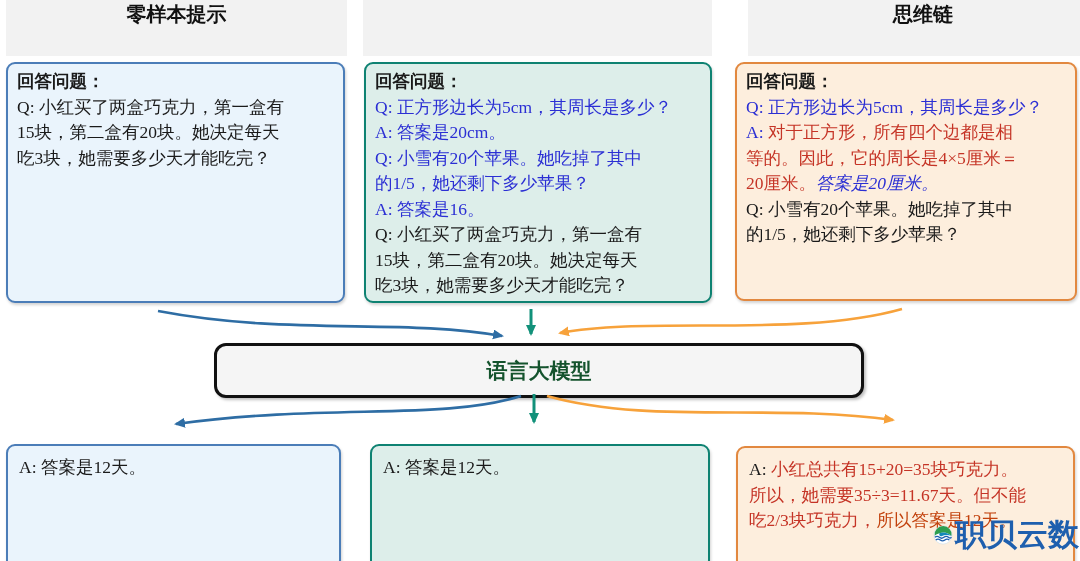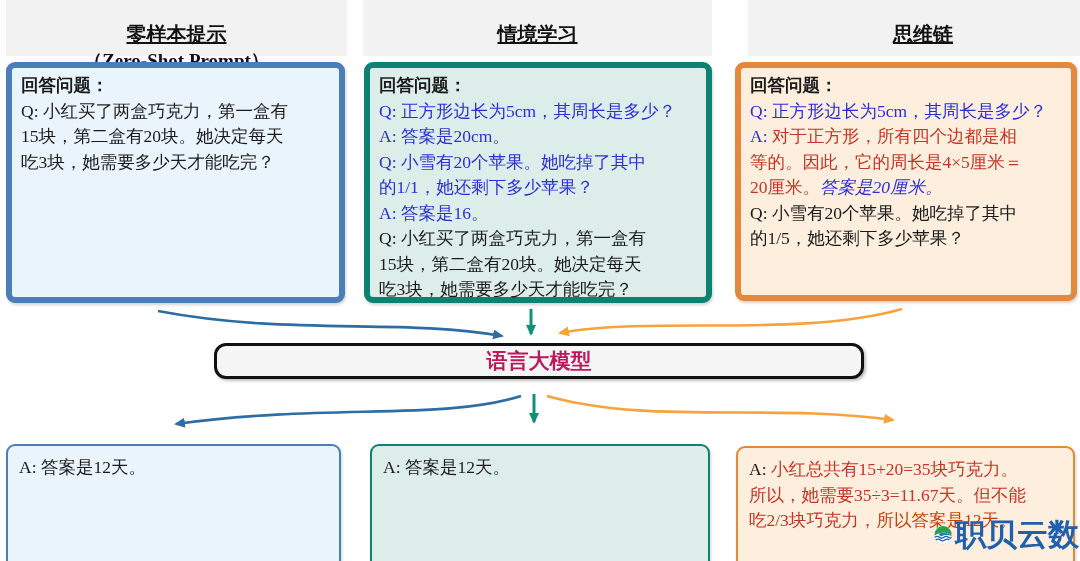--- a/index.html
+++ b/index.html
@@ -5,83 +5,81 @@
   html,body{margin:0;padding:0;background:#ffffff;}
   #canvas{
     position:relative;width:1080px;height:561px;background:#ffffff;
     overflow:hidden;
     font-family:"Liberation Serif","DejaVu Serif",serif;
   }
   .col-header{
     position:absolute;top:0;height:56px;background:#f2f2f2;
     text-align:center;color:#111;
   }
-  .col-header .zh{font-size:20px;font-weight:bold;line-height:28px;padding-top:20px;text-decoration:underline;}
+  .col-header .zh{font-size:20px;font-weight:bold;line-height:28px;padding-top:0;}
   .col-header .en{font-size:19px;font-weight:bold;line-height:25px;}
   .prompt-box{
-    position:absolute;border-radius:9px;border:6px solid #0f172a;
+    position:absolute;border-radius:9px;border:2px solid #0f172a;
     box-shadow:1px 2px 3px rgba(0,0,0,0.18);
     padding:5px 9px;box-sizing:border-box;
     font-size:17.5px;line-height:25.5px;color:#1a1a1a;
     white-space:pre-line;
   }
   .answer-box{
     position:absolute;border-radius:9px;border:2px solid #888;
     box-shadow:1px 2px 3px rgba(0,0,0,0.18);
     padding:9px 11px;box-sizing:border-box;
     font-size:17.5px;line-height:25.5px;color:#1a1a1a;
     white-space:pre-line;
     margin-top:14px;
   }
   .zero-shot{background:#eaf4fc;border-color:#4b7db8;}
   .icl{background:#ddeeea;border-color:#0e8272;}
   .cot{background:#fdeedd;border-color:#e2883f;}
   #model-box{
-    position:absolute;left:214px;top:343px;width:650px;height:36px;
+    position:absolute;left:214px;top:343px;width:650px;height:55px;
     background:#f5f5f5;border:3px solid #111111;border-radius:12px;
     box-sizing:border-box;display:flex;align-items:center;justify-content:center;
     box-shadow:2px 2px 3px rgba(0,0,0,0.25);
-    font-size:21px;font-weight:bold;color:#be185d;
+    font-size:21px;font-weight:bold;color:#14532d;
   }
   #arrow-layer{position:absolute;left:0;top:0;width:1080px;height:561px;pointer-events:none;}
   #logo{
     position:absolute;left:933px;top:511px;width:146px;height:47px;
     display:flex;align-items:center;
   }
   #logo .logo-text{
     font-family:"Liberation Sans","DejaVu Sans",sans-serif;
     font-size:31px;font-weight:bold;color:#1e5fae;letter-spacing:0px;
     margin-left:2px;white-space:nowrap;
   }
 </style>
 </head>
 <body>
 
 <div id="canvas">
 
   <div class="col-header" style="left:6px;width:341px;">
     <div class="zh">零样本提示</div>
-    <div class="en">（Zero-Shot Prompt）</div>
   </div>
   <div class="col-header" style="left:363px;width:349px;">
-    <div class="zh">情境学习</div>
   </div>
   <div class="col-header" style="left:748px;width:350px;">
     <div class="zh">思维链</div>
   </div>
 
   <div class="prompt-box zero-shot" style="left:6px;top:62px;width:339px;height:241px;"><span style="color: rgb(26, 26, 26); font-weight: bold;">回答问题：</span><span style="color: rgb(26, 26, 26);">
 Q: 小红买了两盒巧克力，第一盒有
 15块，第二盒有20块。她决定每天
 吃3块，她需要多少天才能吃完？</span></div>
   <div class="prompt-box icl" style="left:364px;top:62px;width:348px;height:241px;"><span style="color: rgb(26, 26, 26); font-weight: bold;">回答问题：</span><span style="color: rgb(26, 26, 26);">
 </span><span style="color: rgb(43, 47, 212);">Q: 正方形边长为5cm，其周长是多少？
 A: 答案是20cm。
 Q: 小雪有20个苹果。她吃掉了其中
-的1/1，她还剩下多少苹果？
+的1/5，她还剩下多少苹果？
 A: 答案是16。</span><span style="color: rgb(26, 26, 26);">
 Q: 小红买了两盒巧克力，第一盒有
 15块，第二盒有20块。她决定每天
 吃3块，她需要多少天才能吃完？</span></div>
   <div class="prompt-box cot" style="left:735px;top:62px;width:342px;height:239px;"><span style="color: rgb(26, 26, 26); font-weight: bold;">回答问题：</span><span style="color: rgb(26, 26, 26);">
 </span><span style="color: rgb(43, 47, 212);">Q: 正方形边长为5cm，其周长是多少？
 A: </span><span style="color: rgb(197, 52, 38);">对于正方形，所有四个边都是相
 等的。因此，它的周长是4×5厘米＝
 20厘米。</span><span style="color: rgb(43, 47, 212); font-style: italic;">答案是20厘米。</span><span style="color: rgb(26, 26, 26);">
 Q: 小雪有20个苹果。她吃掉了其中

